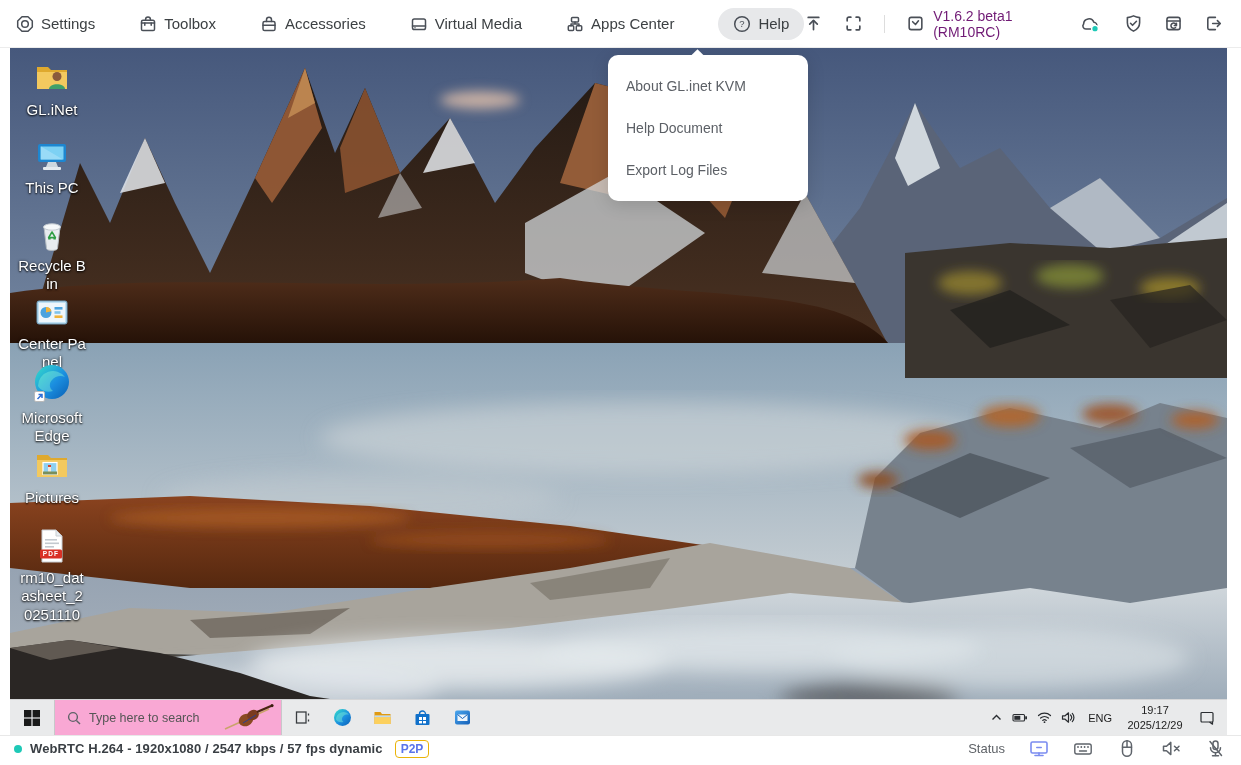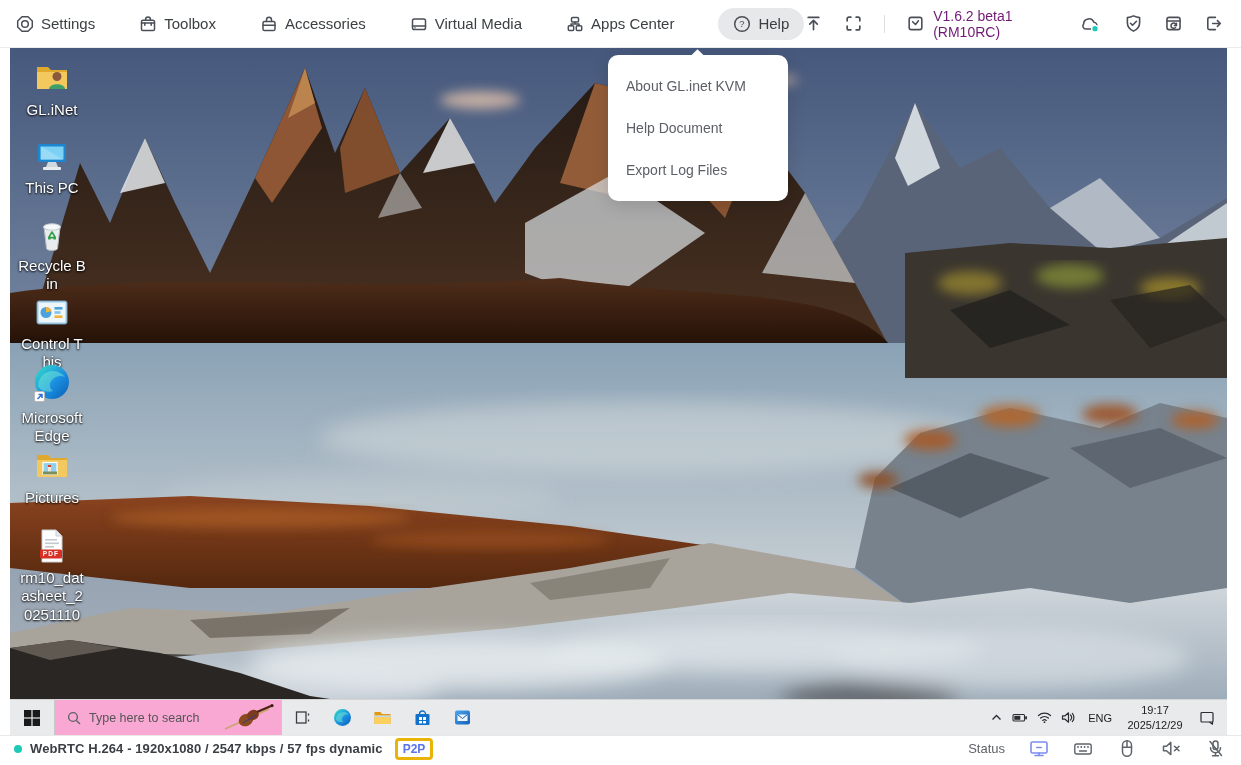--- a/index.html
+++ b/index.html
@@ -25,21 +25,21 @@
   .menu-item svg { stroke:#4a4f57; }
   .menu-item.pill { background:#e7e8ea; border-radius:18px; padding:7px 15px; }
   .hdr-right { margin-left:auto; display:flex; align-items:center; gap:21px; }
   .hdr-ic { display:flex; align-items:center; }
   .hdr-ic svg { stroke:#4a4f57; }
   .divider { width:1px; height:18px; background:#ddd; }
   .version-wrap { display:flex; align-items:center; gap:8px; font-size:14px; color:#701a75; }
 
   
   .dropdown {
-    position:absolute; left:608px; top:55px; width:180px;
+    position:absolute; left:608px; top:55px; width:200px;
     background:#fff; border-radius:10px; z-index:60;
     box-shadow:0 4px 18px rgba(0,0,0,.14); padding:10px 0;
   }
   .dropdown::before {
     content:""; position:absolute; top:-4px; left:85px; width:9px; height:9px;
     background:#fff; transform:rotate(45deg);
   }
   .dropdown .dd-item {
     height:42px; line-height:42px; padding:0 18px; font-size:14px; color:#5c6066;
     white-space:nowrap; cursor:default;
@@ -89,21 +89,21 @@
   
   .statusbar {
     position:absolute; left:0; bottom:0; width:1241px; height:30px;
     background:#fff; border-top:1px solid #e8e8e8;
     display:flex; align-items:center; padding:0 16px 4px 14px; z-index:40;
   }
   .sb-left { display:flex; align-items:center; gap:8px; }
   .sb-dot { width:8px; height:8px; border-radius:50%; background:#1ec9b7; }
   .sb-text { font-size:13px; color:#3a3f44; font-weight:bold; letter-spacing:.1px; }
   .sb-badge {
-    margin-left:4px; font-size:12px; color:#5a74ea; border:3px solid #eab308;
+    margin-left:4px; font-size:12px; color:#5a74ea; border:1px solid #eab308;
     border-radius:4px; padding:0px 5px; line-height:16px; font-weight:bold;
   }
   .sb-right { margin-left:auto; display:flex; align-items:center; gap:24px; }
   .sb-status-label { font-size:13px; color:#5f6368; }
   .sb-right svg { stroke:#5f646b; }
   .sb-right .active svg { stroke:#7b8cf0; }
 </style>
 </head>
 <body>
 
@@ -384,21 +384,21 @@
   <div class="dicon" style="top:244px">
     <svg width="40" height="40" viewBox="0 0 40 40">
       <rect x="5" y="9" width="30" height="23" rx="2" fill="#bfe0f2" stroke="#6d9cbb" stroke-width="1"></rect>
       <rect x="7" y="11" width="26" height="19" fill="#eef6fb"></rect>
       <circle cx="14" cy="20.5" r="5.5" fill="#4aa3df"></circle>
       <path d="M14 20.5 L14 15 A5.5 5.5 0 0 1 19.4 19.2 Z" fill="#f0b43c"></path>
       <rect x="22.5" y="15" width="8" height="2.6" fill="#4aa3df"></rect>
       <rect x="22.5" y="19.2" width="6" height="2.6" fill="#7fc3ea"></rect>
       <rect x="22.5" y="23.4" width="8" height="2.6" fill="#f0b43c"></rect>
     </svg>
-    <div class="dlabel">Control This</div>
+    <div class="dlabel">Center Panel</div>
   </div>
 
   <div class="dicon" style="top:314px">
     <svg width="44" height="44" viewBox="0 0 44 44">
       <defs>
         <linearGradient id="edg" x1="0" y1="0" x2="1" y2="1">
           <stop offset="0" stop-color="#35e0c8"></stop>
             <stop offset=".55" stop-color="#1b8fe0"></stop>
             <stop offset="1" stop-color="#0a5fb4"></stop>
         </linearGradient>

